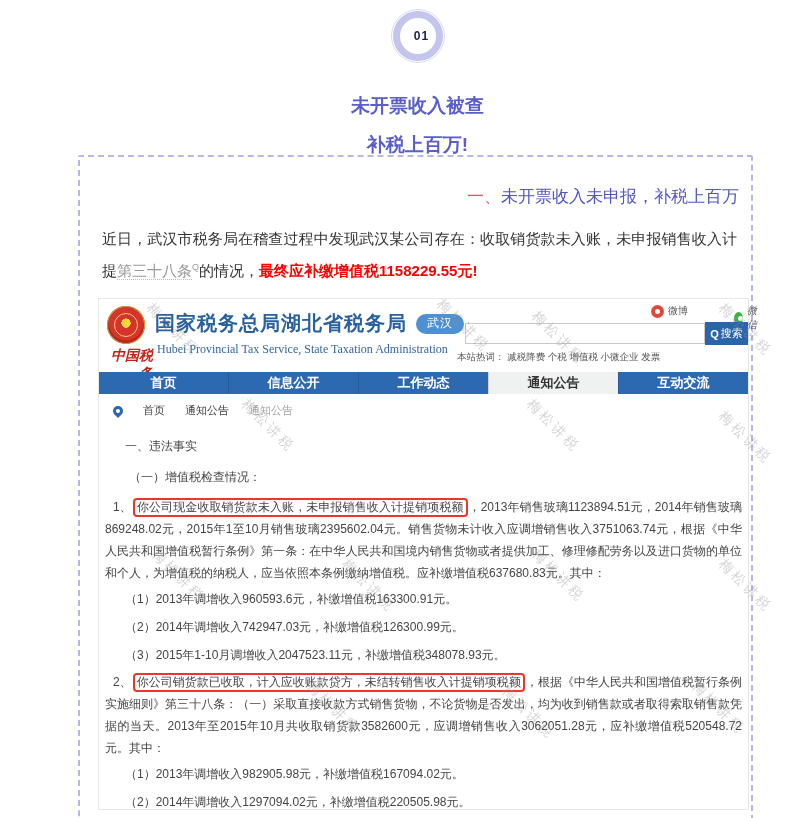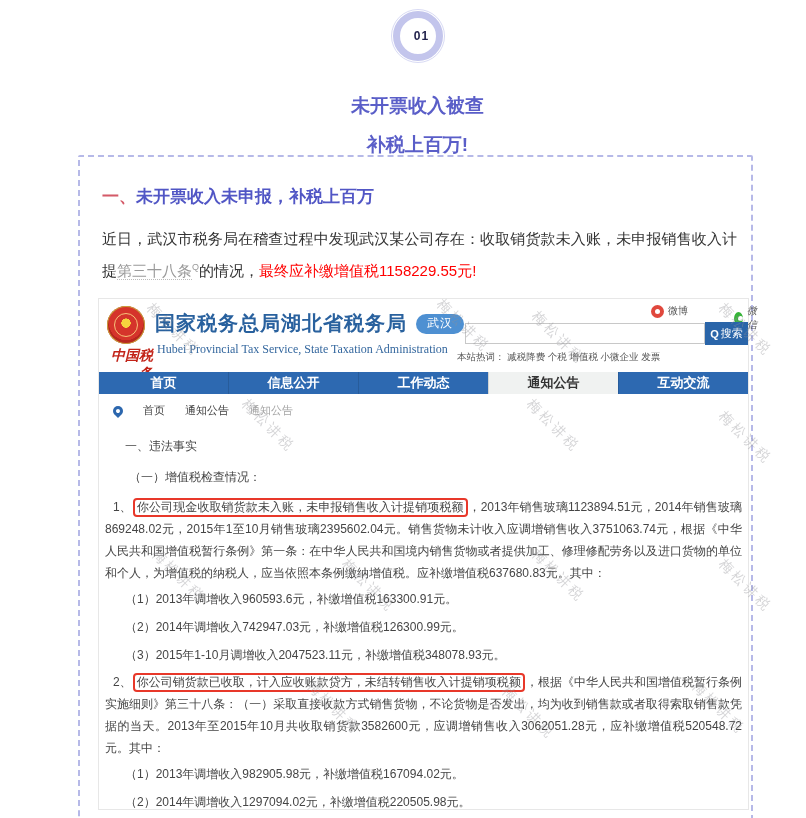--- a/index.html
+++ b/index.html
@@ -21,27 +21,27 @@
   .badge-num{font-size:12px;font-weight:bold;color:#23244d;letter-spacing:1px;margin-left:8px;}
   .hero-title{margin:0;font-size:19px;font-weight:bold;color:#5a5ec8;}
   .hero-title.t1{margin-top:30px;}
   .hero-title.t2{margin-top:13px;}
   
   .panel{
     position:absolute;left:78px;top:155px;width:675px;height:700px;
     border:2px dashed #b6b9e8;border-bottom:none;border-radius:2px;
     padding:28px 12px 0 18px;box-sizing:border-box;background:#fff;
   }
-  .sec-heading{margin:0 0 16px 4px;font-size:17px;font-weight:bold;}
+  .sec-heading{margin:0 0 16px 4px;font-size:17px;font-weight:normal;text-align:right;}
   .sec-heading .num{color:#d45a68;}
   .sec-heading .txt{color:#5156c5;}
   .intro{margin:0 2px 0 4px;font-size:15px;line-height:29px;color:#333;text-align:justify;}
   .intro .term{color:#9a9a9a;border-bottom:1px dotted #bbb;}
   .intro .term-sup{color:#9a9a9a;font-size:9px;vertical-align:super;}
-  .intro .hl{color:#ff0000;font-weight:normal;}
+  .intro .hl{color:#ff0000;font-weight:bold;}
   
   .shot{
     position:relative;width:649px;height:510px;margin-top:13px;
     border:1px solid #e7e7e7;box-sizing:content-box;background:#fff;
   }
   .shot-header{position:absolute;left:0;top:0;width:649px;height:73px;background:#fff;}
   .emblem{
     position:absolute;left:8px;top:7px;width:38px;height:38px;border-radius:50%;
     background:radial-gradient(circle at 50% 45%, #f6d43e 0 16%, #d5342b 17% 60%, #b8271f 61% 76%, #caa43a 77% 100%);
     box-shadow:0 0 0 1px #c9a43c inset;

